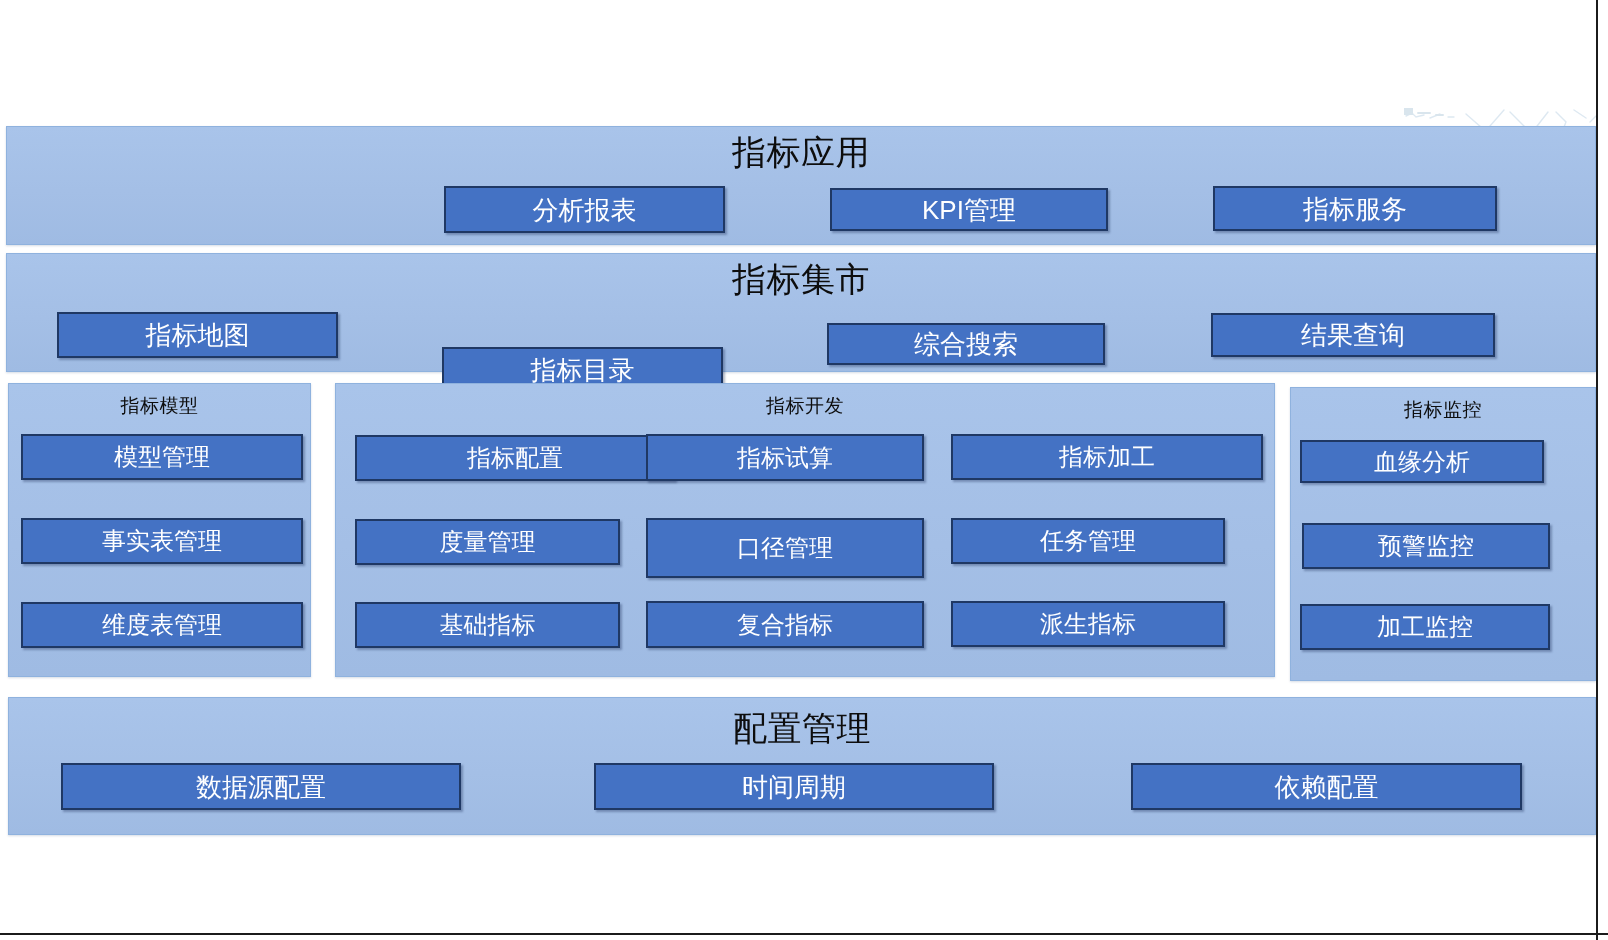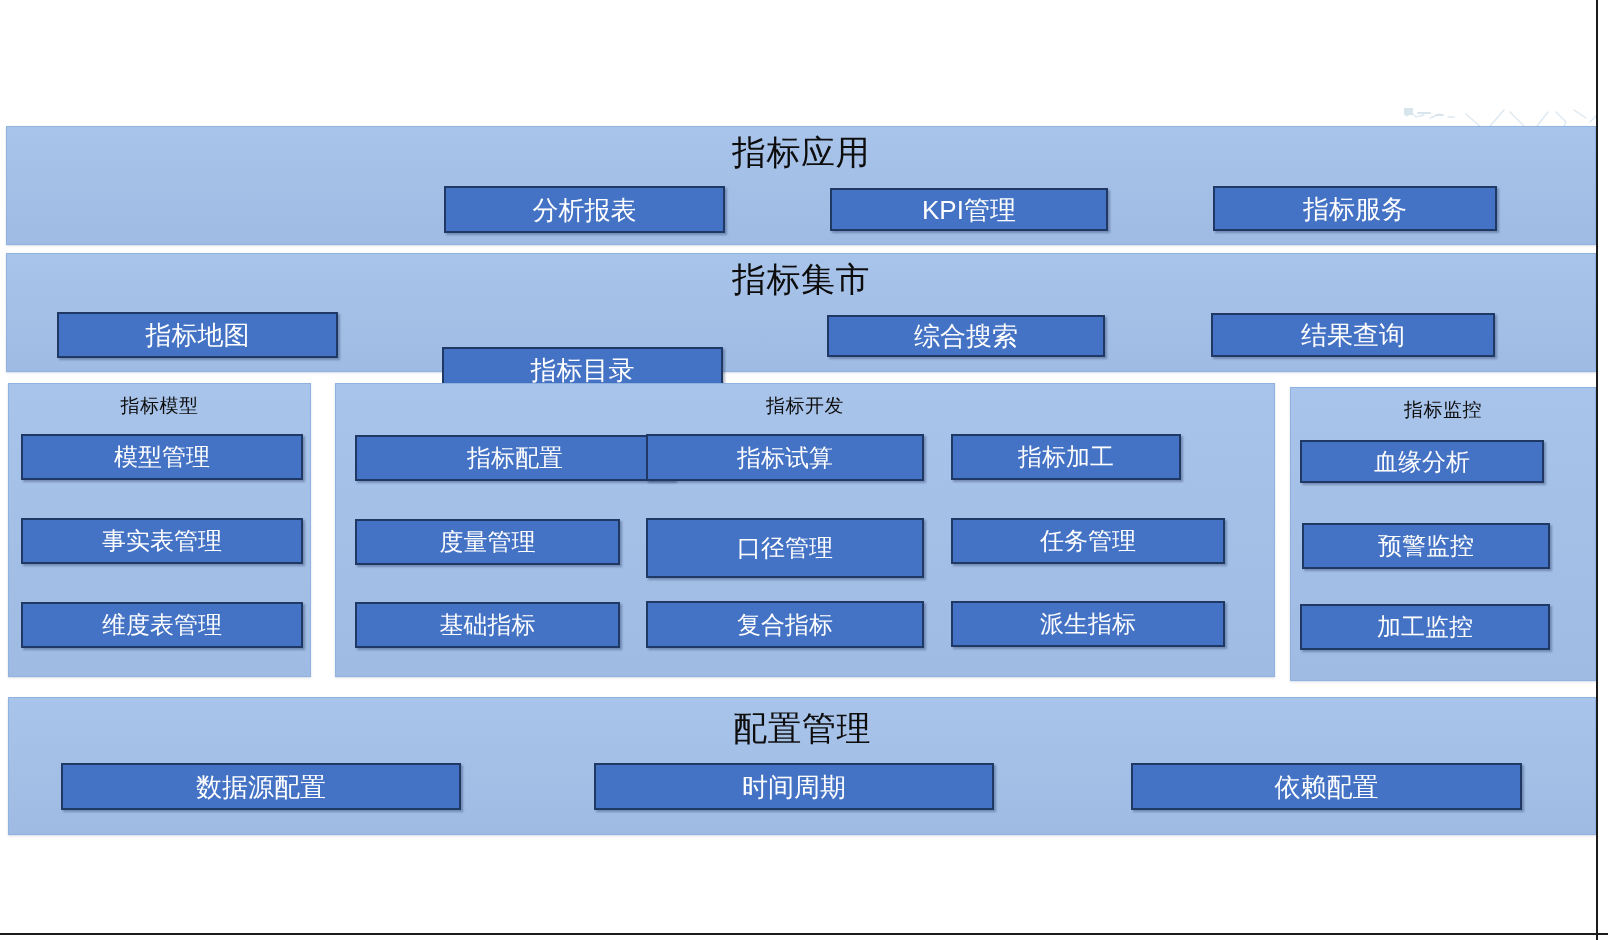--- a/index.html
+++ b/index.html
@@ -101,36 +101,36 @@
   </div>
   <div class="btn" style="left:444px; top:186px; width:281px; height:47px;">分析报表</div>
   <div class="btn" style="left:830px; top:188px; width:278px; height:43px;">KPI管理</div>
   <div class="btn" style="left:1213px; top:186px; width:284px; height:45px;">指标服务</div>
 
   <div class="band" style="left:6px; top:253px; width:1590px; height:119px;">
     <div class="band-title" style="top:10px;">指标集市</div>
   </div>
   <div class="btn" style="left:57px; top:312px; width:281px; height:46px;">指标地图</div>
   <div class="btn" style="left:442px; top:312px; width:281px; height:46px;margin-top:35px;">指标目录</div>
-  <div class="btn" style="left:827px; top:315px; width:278px; height:42px;">综合搜索</div>
+  <div class="btn" style="left:827px; top:323px; width:278px; height:42px;">综合搜索</div>
   <div class="btn" style="left:1211px; top:313px; width:284px; height:44px;">结果查询</div>
 
   <div class="band" style="left:8px; top:383px; width:303px; height:294px;">
     <div class="band-title sm" style="top:8px;">指标模型</div>
   </div>
   <div class="btn sm" style="left:21px; top:434px; width:282px; height:46px;">模型管理</div>
   <div class="btn sm" style="left:21px; top:518px; width:282px; height:46px;">事实表管理</div>
   <div class="btn sm" style="left:21px; top:602px; width:282px; height:46px;">维度表管理</div>
 
   <div class="band" style="left:335px; top:383px; width:940px; height:294px;">
     <div class="band-title sm" style="top:8px;">指标开发</div>
   </div>
   <div class="btn sm" style="left:355px; top:435px; width:320px; height:46px;">指标配置</div>
   <div class="btn sm" style="left:646px; top:434px; width:278px; height:47px;">指标试算</div>
-  <div class="btn sm" style="left:951px; top:434px; width:230px; height:46px;">指标加工</div>
+  <div class="btn sm" style="left:951px; top:434px; width:312px; height:46px;">指标加工</div>
   <div class="btn sm" style="left:355px; top:519px; width:265px; height:46px;">度量管理</div>
   <div class="btn sm" style="left:646px; top:518px; width:278px; height:60px;">口径管理</div>
   <div class="btn sm" style="left:951px; top:518px; width:274px; height:46px;">任务管理</div>
   <div class="btn sm" style="left:355px; top:602px; width:265px; height:46px;">基础指标</div>
   <div class="btn sm" style="left:646px; top:601px; width:278px; height:47px;">复合指标</div>
   <div class="btn sm" style="left:951px; top:601px; width:274px; height:46px;">派生指标</div>
 
   <div class="band" style="left:1290px; top:387px; width:306px; height:294px;">
     <div class="band-title sm" style="top:8px;">指标监控</div>
   </div>

